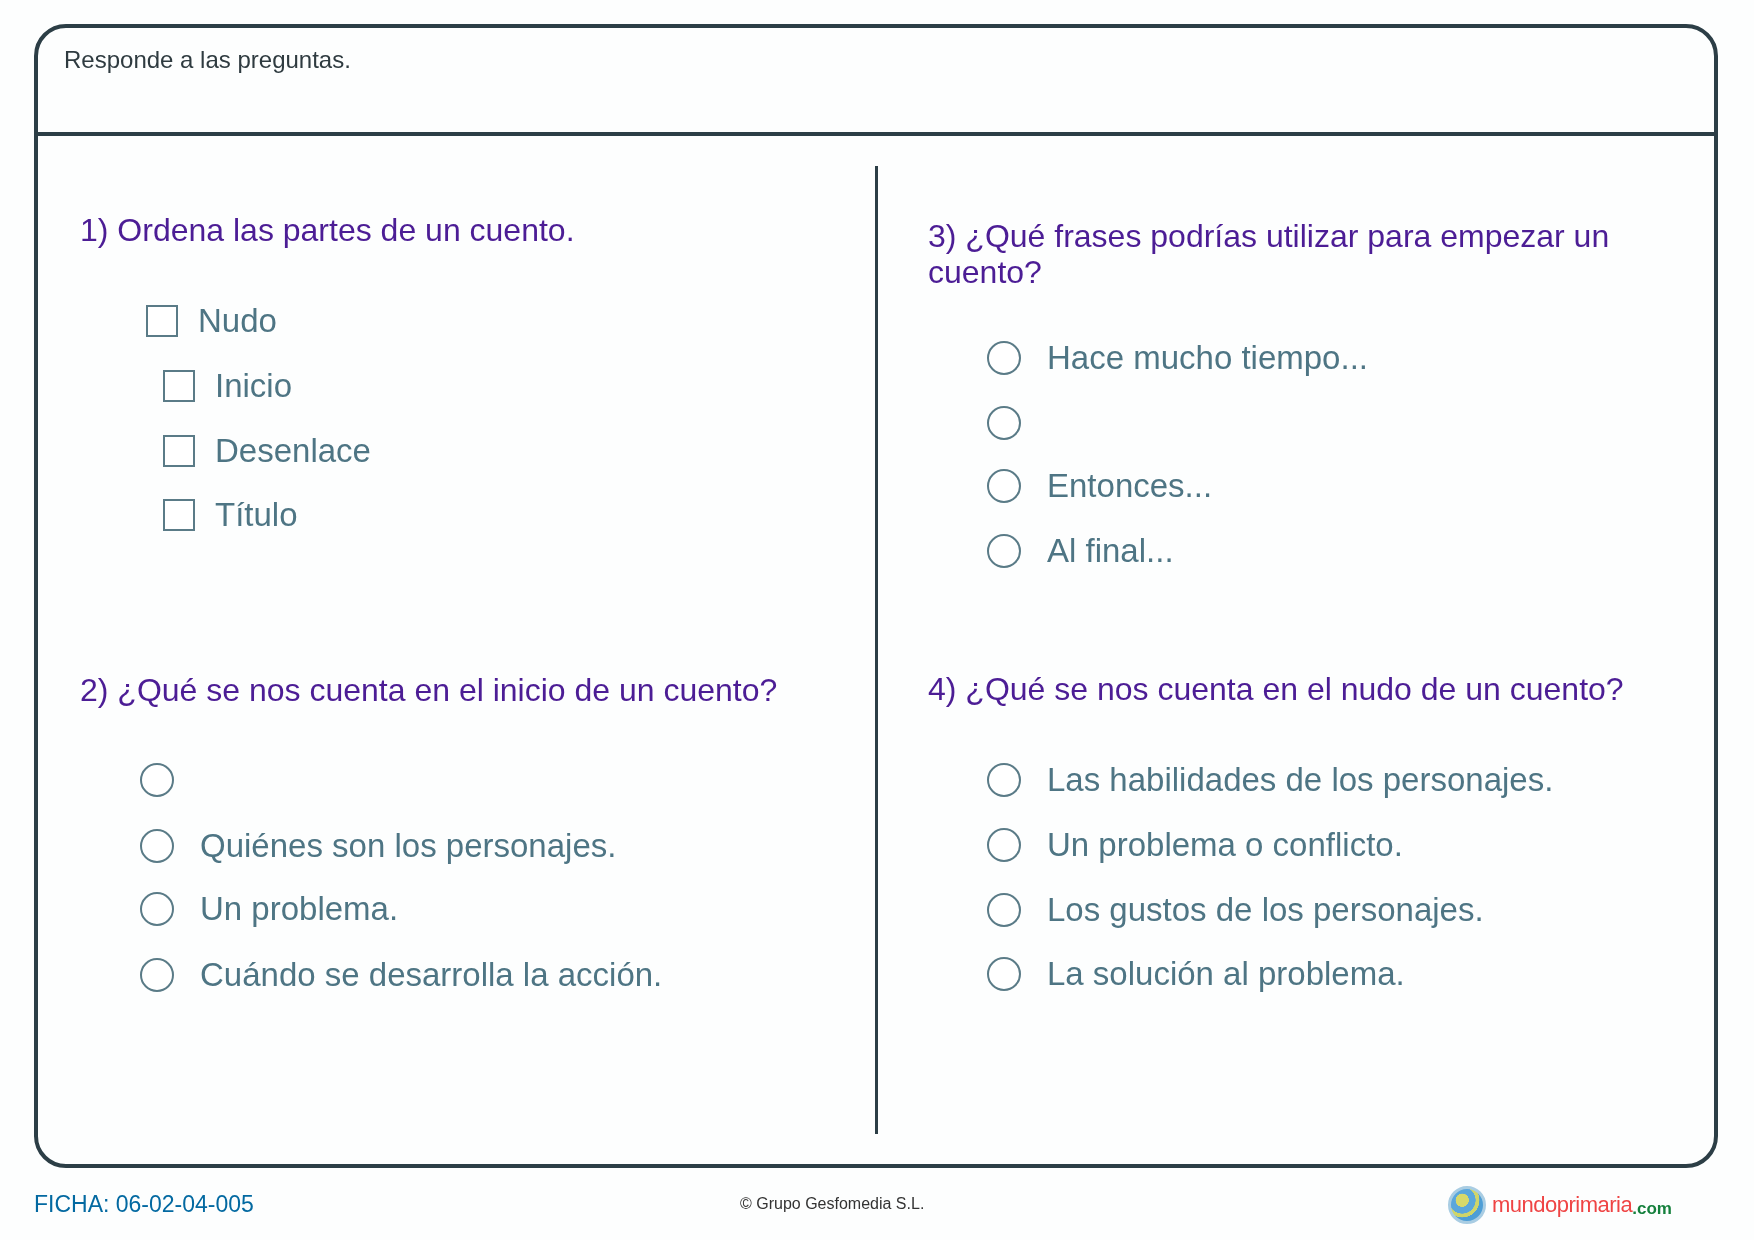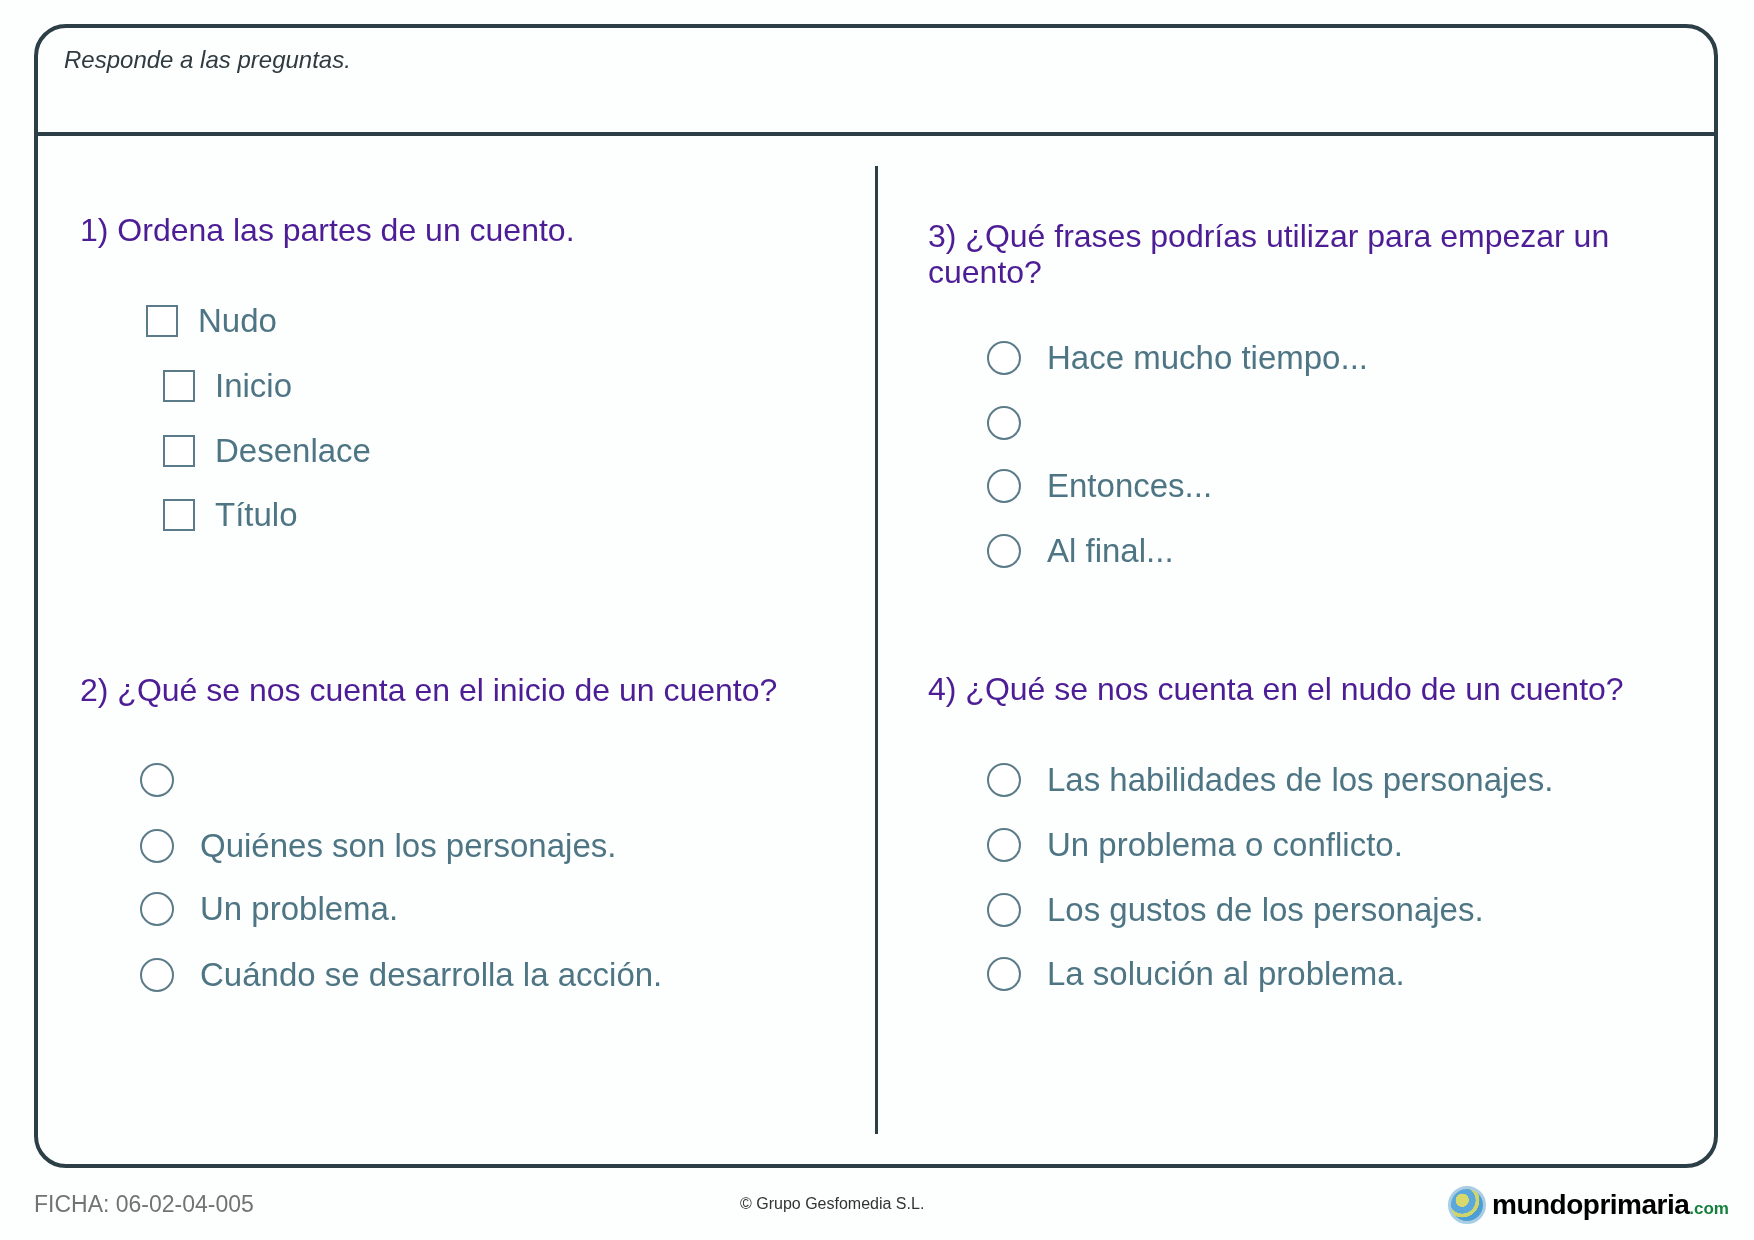--- a/index.html
+++ b/index.html
@@ -8,56 +8,56 @@
     background:#fdfefe; font-family:"Liberation Sans", sans-serif;
   }
   .sheet {
     position:absolute; left:34px; top:24px; width:1684px; height:1144px;
     box-sizing:border-box; border:4px solid #2c3e46; border-radius:32px;
   }
   .header-divider {
     position:absolute; left:34px; top:132px; width:1684px; height:4px; background:#2c3e46;
   }
   .instructions {
-    position:absolute; left:64px; top:46px; font-size:24px; color:#2f3b40;font-style:italic;
+    position:absolute; left:64px; top:46px; font-size:24px; color:#2f3b40;
   }
   .col-divider {
     position:absolute; left:875px; top:166px; width:3px; height:968px; background:#2c3e46;
   }
   .q-title {
     position:absolute; font-size:32px; color:#4c1d95; line-height:36px;
   }
   .opt {
     position:absolute; display:flex; align-items:center; height:40px;
   }
   .checkbox {
     width:32px; height:32px; box-sizing:border-box; border:2.5px solid #5a7b87; background:#fff;
     margin-right:20px; flex:0 0 auto;
   }
   .radio {
     width:34px; height:34px; box-sizing:border-box; border:2.5px solid #5a7b87; border-radius:50%;
     background:#fff; margin-right:26px; flex:0 0 auto;
   }
   .opt-label { font-size:33px; color:#4e7584; white-space:nowrap; }
   .footer-code {
-    position:absolute; left:34px; top:1191px; font-size:23px; color:#737373;
+    position:absolute; left:34px; top:1191px; font-size:23px; color:#0369a1;
   }
   .footer-copy {
     position:absolute; left:740px; top:1195px; font-size:16px; color:#333;
   }
   .logo {
     position:absolute; left:1448px; top:1186px; display:flex; align-items:center;
   }
   .globe {
     width:38px; height:38px; border-radius:50%; box-sizing:border-box;
     border:3px solid #a9cde3;
     background:radial-gradient(circle at 35% 35%, #d7d96a 0 22%, #5aa7dc 23% 45%, #cfd56a 46% 58%, #4e9ed6 59%);
     margin-right:6px;
   }
-  .logo-main { font-size:28px; font-weight:bold; color:#000000; letter-spacing:-0.5px; }
+  .logo-main { font-size:22px; font-weight:normal; color:#ef4444; letter-spacing:-0.5px; }
   .logo-tld { font-size:17px; font-weight:bold; color:#15803d; margin-top:8px; }
 </style>
 </head>
 <body>
 
 <div class="sheet"></div>
 <div class="header-divider"></div>
 <div class="instructions">Responde a las preguntas.</div>
 <div class="col-divider"></div>
 

